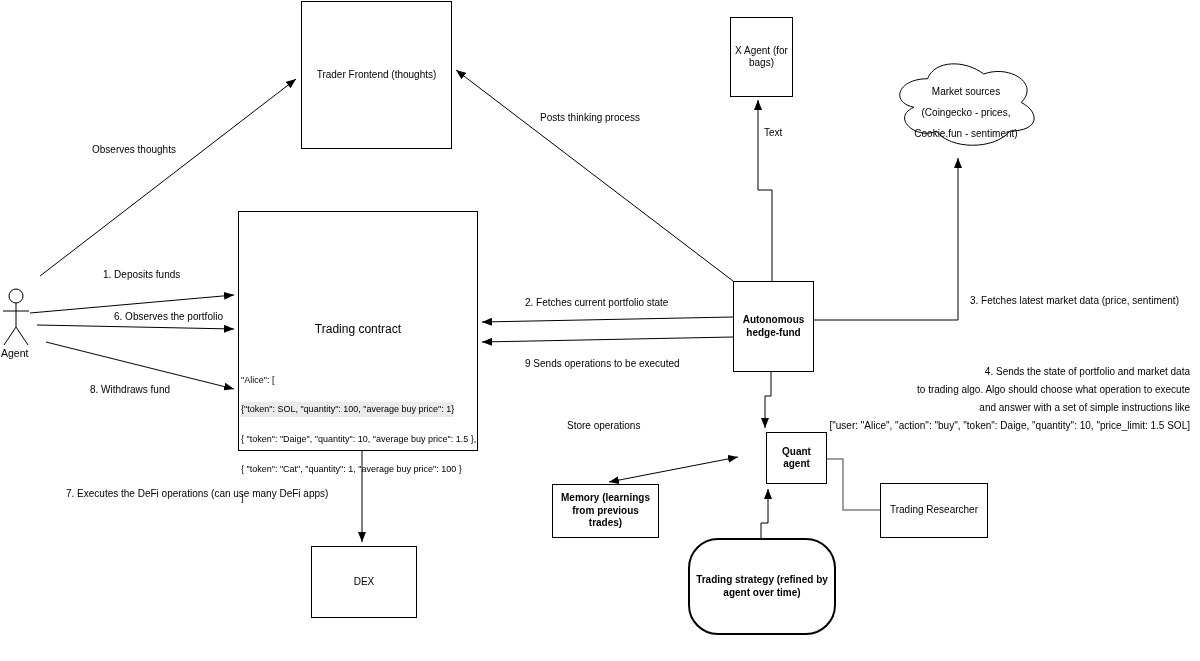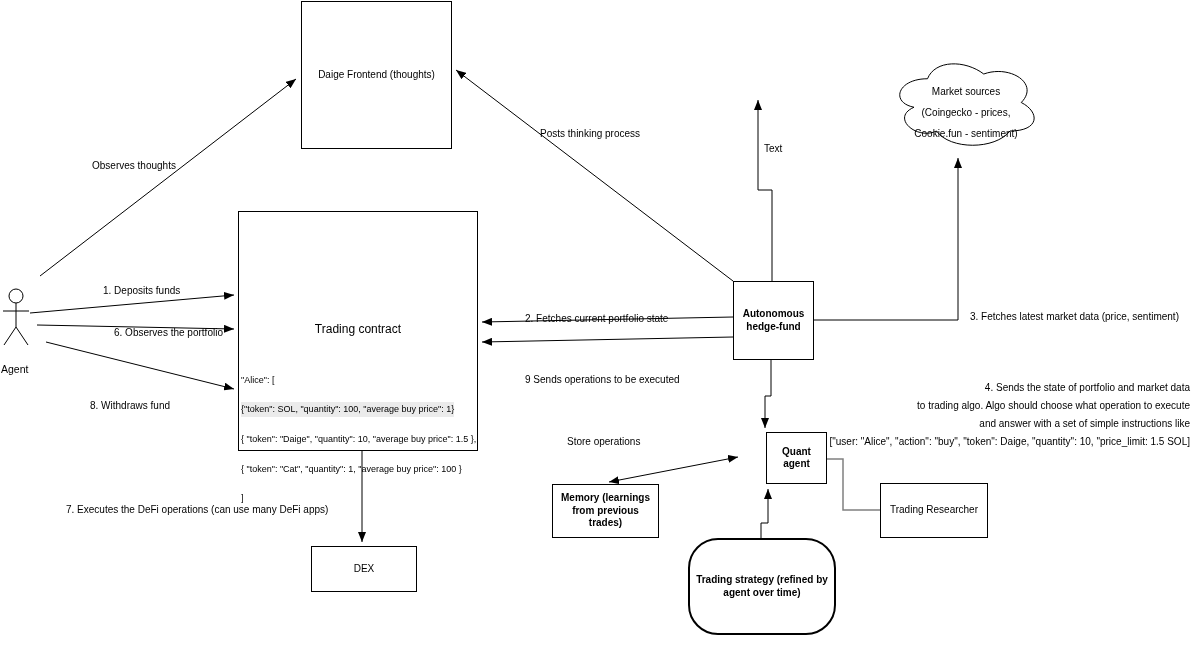--- a/index.html
+++ b/index.html
@@ -3,21 +3,21 @@
 <meta charset="utf-8">
 <style>
   html,body{margin:0;padding:0;background:#fff;}
   #stage{position:relative;width:1200px;height:661px;background:#fff;overflow:hidden;
          font-family:"Liberation Sans","DejaVu Sans",sans-serif;color:#000;}
   #wires{position:absolute;left:0;top:0;width:1200px;height:661px;}
   .box{position:absolute;box-sizing:border-box;background:#fff;border:1px solid #000;
        display:flex;align-items:center;justify-content:center;text-align:center;
        font-size:10px;line-height:12.5px;white-space:pre-line;}
   .bold{font-weight:bold;}
-  .lbl{position:absolute;font-size:10px;line-height:12px;white-space:nowrap;margin-top:16px;}
+  .lbl{position:absolute;font-size:10px;line-height:12px;white-space:nowrap;}
   .lbl.multi{white-space:pre-line;text-align:right;line-height:18px;}
   .cloud-text{position:absolute;left:880px;top:81px;width:172px;text-align:center;
               font-size:10px;line-height:21px;white-space:pre-line;}
   #contract{display:block;}
   #contract .c-title{position:absolute;left:0;top:111px;width:100%;text-align:center;font-size:12px;}
   #contract .c-body{position:absolute;left:2px;top:146px;text-align:left;font-size:9px;line-height:14.8px;}
   #contract .c-body div{width:fit-content;white-space:nowrap;}
   #contract .c-body .hl{background:#ebebeb;}
   #strategy{border-width:2px;}
 </style>
@@ -54,54 +54,56 @@
     <line x1="733" y1="337" x2="482" y2="342" stroke="#000" marker-end="url(#ah)"></line>
     <line x1="362" y1="450" x2="362" y2="542" stroke="#000" marker-end="url(#ah)"></line>
     <path d="M 772,281 L 772,190 L 758,190 L 758,100" fill="none" stroke="#000" marker-end="url(#ah)"></path>
     <path d="M 813,320 L 958,320 L 958,158" fill="none" stroke="#000" marker-end="url(#ah)"></path>
     <path d="M 771,359 L 771,396 L 765,396 L 765,428" fill="none" stroke="#000" marker-end="url(#ah)"></path>
     <line x1="609" y1="482" x2="738" y2="457" stroke="#000" marker-start="url(#ah)" marker-end="url(#ah)"></line>
     <path d="M 880,510 L 843,510 L 843,459 L 806,459" fill="none" stroke="#808080" stroke-width="1.5" marker-end="url(#ah)"></path>
     <path d="M 761,563 L 761,523 L 768,523 L 768,489" fill="none" stroke="#000" marker-end="url(#ah)"></path>
   </svg>
 
-  <div class="box" style="left:301px;top:1px;width:151px;height:148px;">Daige Frontend (thoughts)</div>
+  <div class="box" style="left:301px;top:1px;width:151px;height:148px;">Trader Frontend (thoughts)</div>
 
+  <div class="box" style="left:730px;top:17px;width:63px;height:80px;">X Agent (for
+bags)</div>
 
   <div class="cloud-text">Market sources
 (Coingecko - prices,
 Cookie.fun - sentiment)</div>
 
   <div class="box" id="contract" style="left:238px;top:211px;width:240px;height:240px;">
     <div class="c-title">Trading contract</div>
     <div class="c-body">
       <div>"Alice": [</div>
       <div class="hl">{"token": SOL, "quantity": 100, "average buy price": 1}</div>
       <div>{ "token": "Daige", "quantity": 10, "average buy price": 1.5 },</div>
       <div>{ "token": "Cat", "quantity": 1, "average buy price": 100 }</div>
       <div>]</div>
     </div>
   </div>
 
-  <div class="box bold" style="left:733px;top:281px;width:81px;height:79px;">Autonomous
+  <div class="box bold" style="left:733px;top:281px;width:81px;height:91px;">Autonomous
 hedge-fund</div>
 
   <div class="box bold" style="left:766px;top:432px;width:61px;height:52px;">Quant
 agent</div>
 
   <div class="box bold" style="left:552px;top:484px;width:107px;height:54px;">Memory (learnings
 from previous
 trades)</div>
 
   <div class="box" style="left:880px;top:483px;width:108px;height:55px;">Trading Researcher</div>
 
   <div class="box bold" id="strategy" style="left:688px;top:538px;width:148px;height:97px;border-radius:30px;">Trading strategy (refined by
 agent over time)</div>
 
-  <div class="box" style="left:311px;top:546px;width:106px;height:46px;">DEX</div>
+  <div class="box" style="left:311px;top:546px;width:106px;height:72px;">DEX</div>
 
   <div class="lbl" style="left:1px;top:347px;font-size:10.5px;">Agent</div>
   <div class="lbl" style="left:92px;top:144px;">Observes thoughts</div>
   <div class="lbl" style="left:103px;top:269px;">1. Deposits funds</div>
   <div class="lbl" style="left:114px;top:311px;">6. Observes the portfolio</div>
   <div class="lbl" style="left:90px;top:384px;">8. Withdraws fund</div>
   <div class="lbl" style="left:540px;top:112px;">Posts thinking process</div>
   <div class="lbl" style="left:764px;top:127px;">Text</div>
   <div class="lbl" style="left:525px;top:297px;">2. Fetches current portfolio state</div>
   <div class="lbl" style="left:525px;top:358px;">9 Sends operations to be executed</div>

